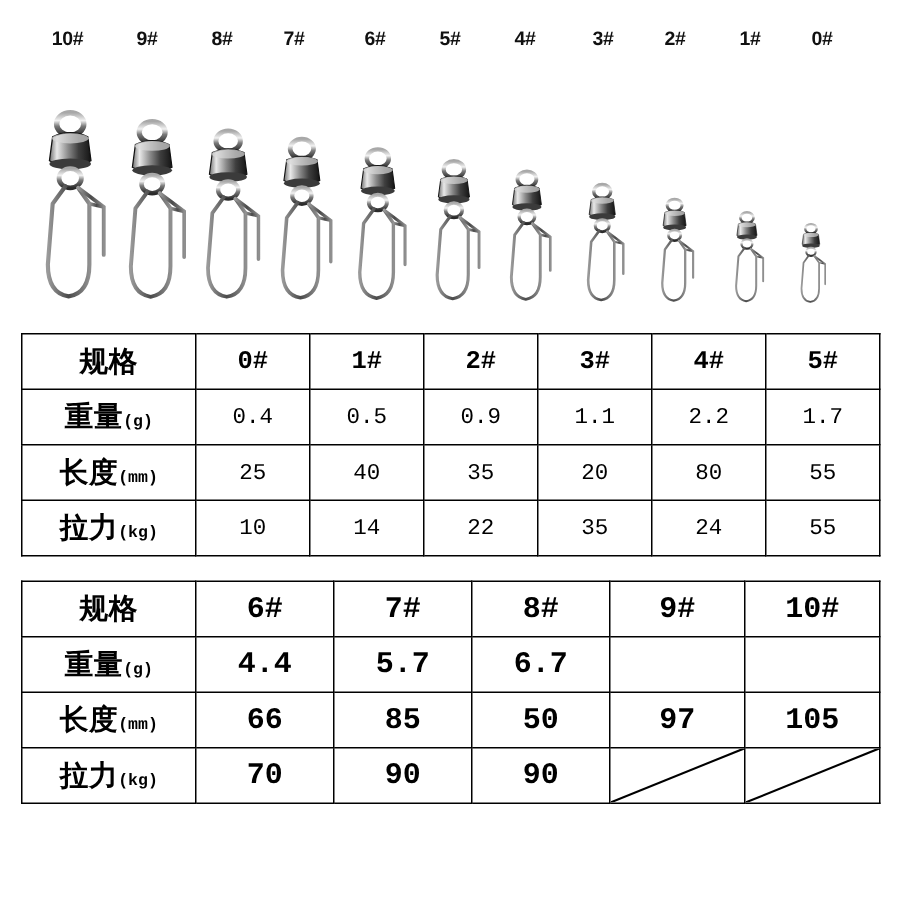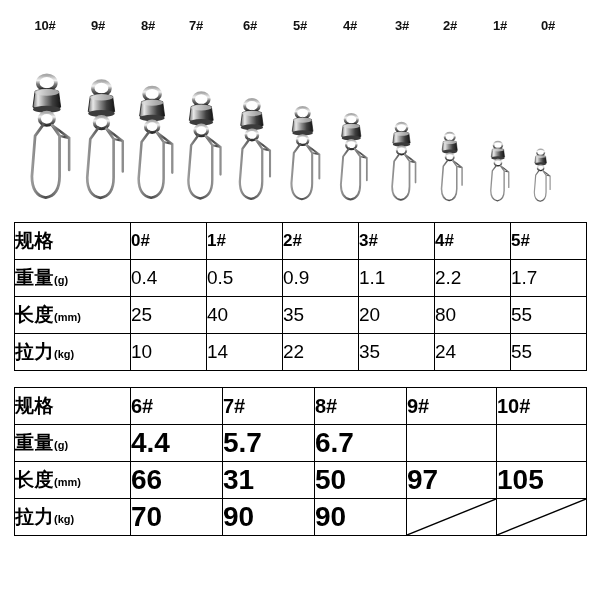--- a/index.html
+++ b/index.html
@@ -55,48 +55,48 @@
   }
 
   table.spec {
     border-collapse: collapse;
     width: 572px;
     table-layout: fixed;
     background: #fff;
   }
   table.spec td {
     border: 1.5px solid #000;
-    text-align: left;
+    text-align: center;
     vertical-align: middle;
     padding: 0;
     height: 36px;
-    font-family: Liberation Sans, sans-serif;
+    font-family: Liberation Mono, monospace;
     margin-top: 35px;
   }
   table.spec td.rowhead {
     font-weight: bold;
     font-size: 19px;
     letter-spacing: 0.5px;
   }
   table.spec td.rowhead .unit {
     font-size: 11px;
     font-weight: bold;
     letter-spacing: 0;
   }
   table.spec td.hdr {
     font-weight: bold;
     font-size: 17px;
   }
   table.spec td.val {
-    font-size: 19px;
+    font-size: 15px;
   }
 
   
   table.spec2 td.hdr { font-size: 20px; font-weight: bold; }
-  table.spec2 td.val { font-size: 28px; font-weight: bold; }
+  table.spec2 td.val { font-size: 20px; font-weight: bold; }
   table.spec2 td.rowhead { font-size: 19px; }
 
   .diag {
     position: relative;
     overflow: hidden;
   }
   .diag svg {
     position: absolute;
     left: 0;
     top: 0;
@@ -294,21 +294,21 @@
         <td class="rowhead"><span>重量</span><span class="unit">(g)</span></td>
         <td class="val">4.4</td>
         <td class="val">5.7</td>
         <td class="val">6.7</td>
         <td class="val"></td>
         <td class="val"></td>
       </tr>
       <tr>
         <td class="rowhead"><span>长度</span><span class="unit">(mm)</span></td>
         <td class="val">66</td>
-        <td class="val">31</td>
+        <td class="val">85</td>
         <td class="val">50</td>
         <td class="val">97</td>
         <td class="val">105</td>
       </tr>
       <tr>
         <td class="rowhead"><span>拉力</span><span class="unit">(kg)</span></td>
         <td class="val">70</td>
         <td class="val">90</td>
         <td class="val">90</td>
         <td class="val diag">

